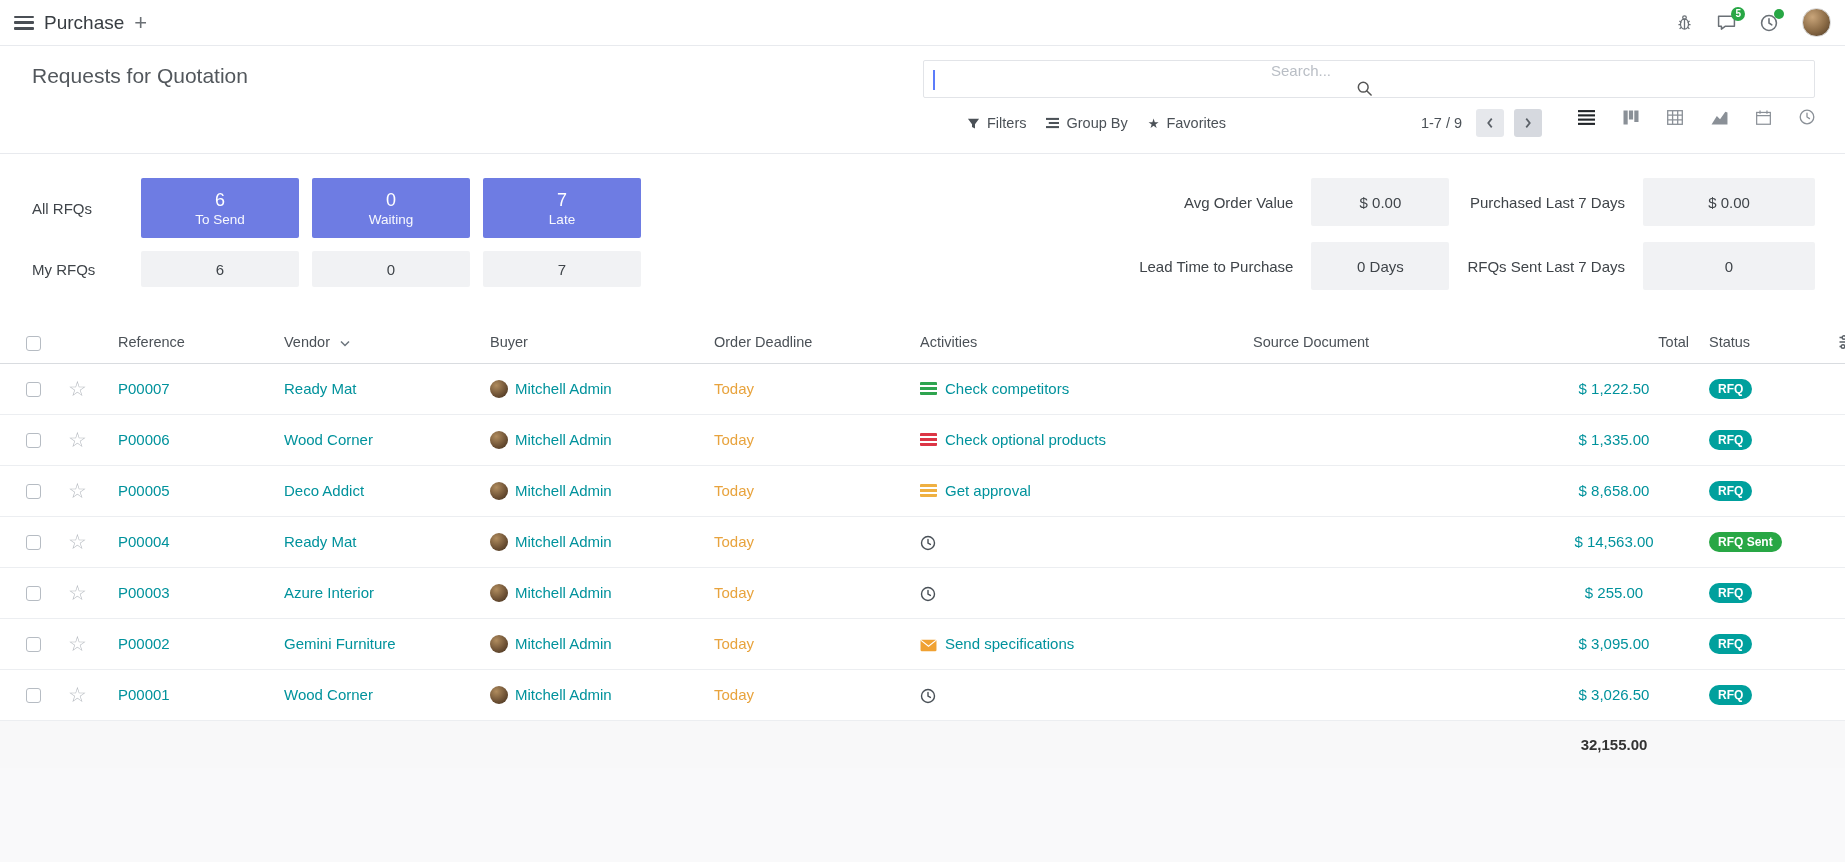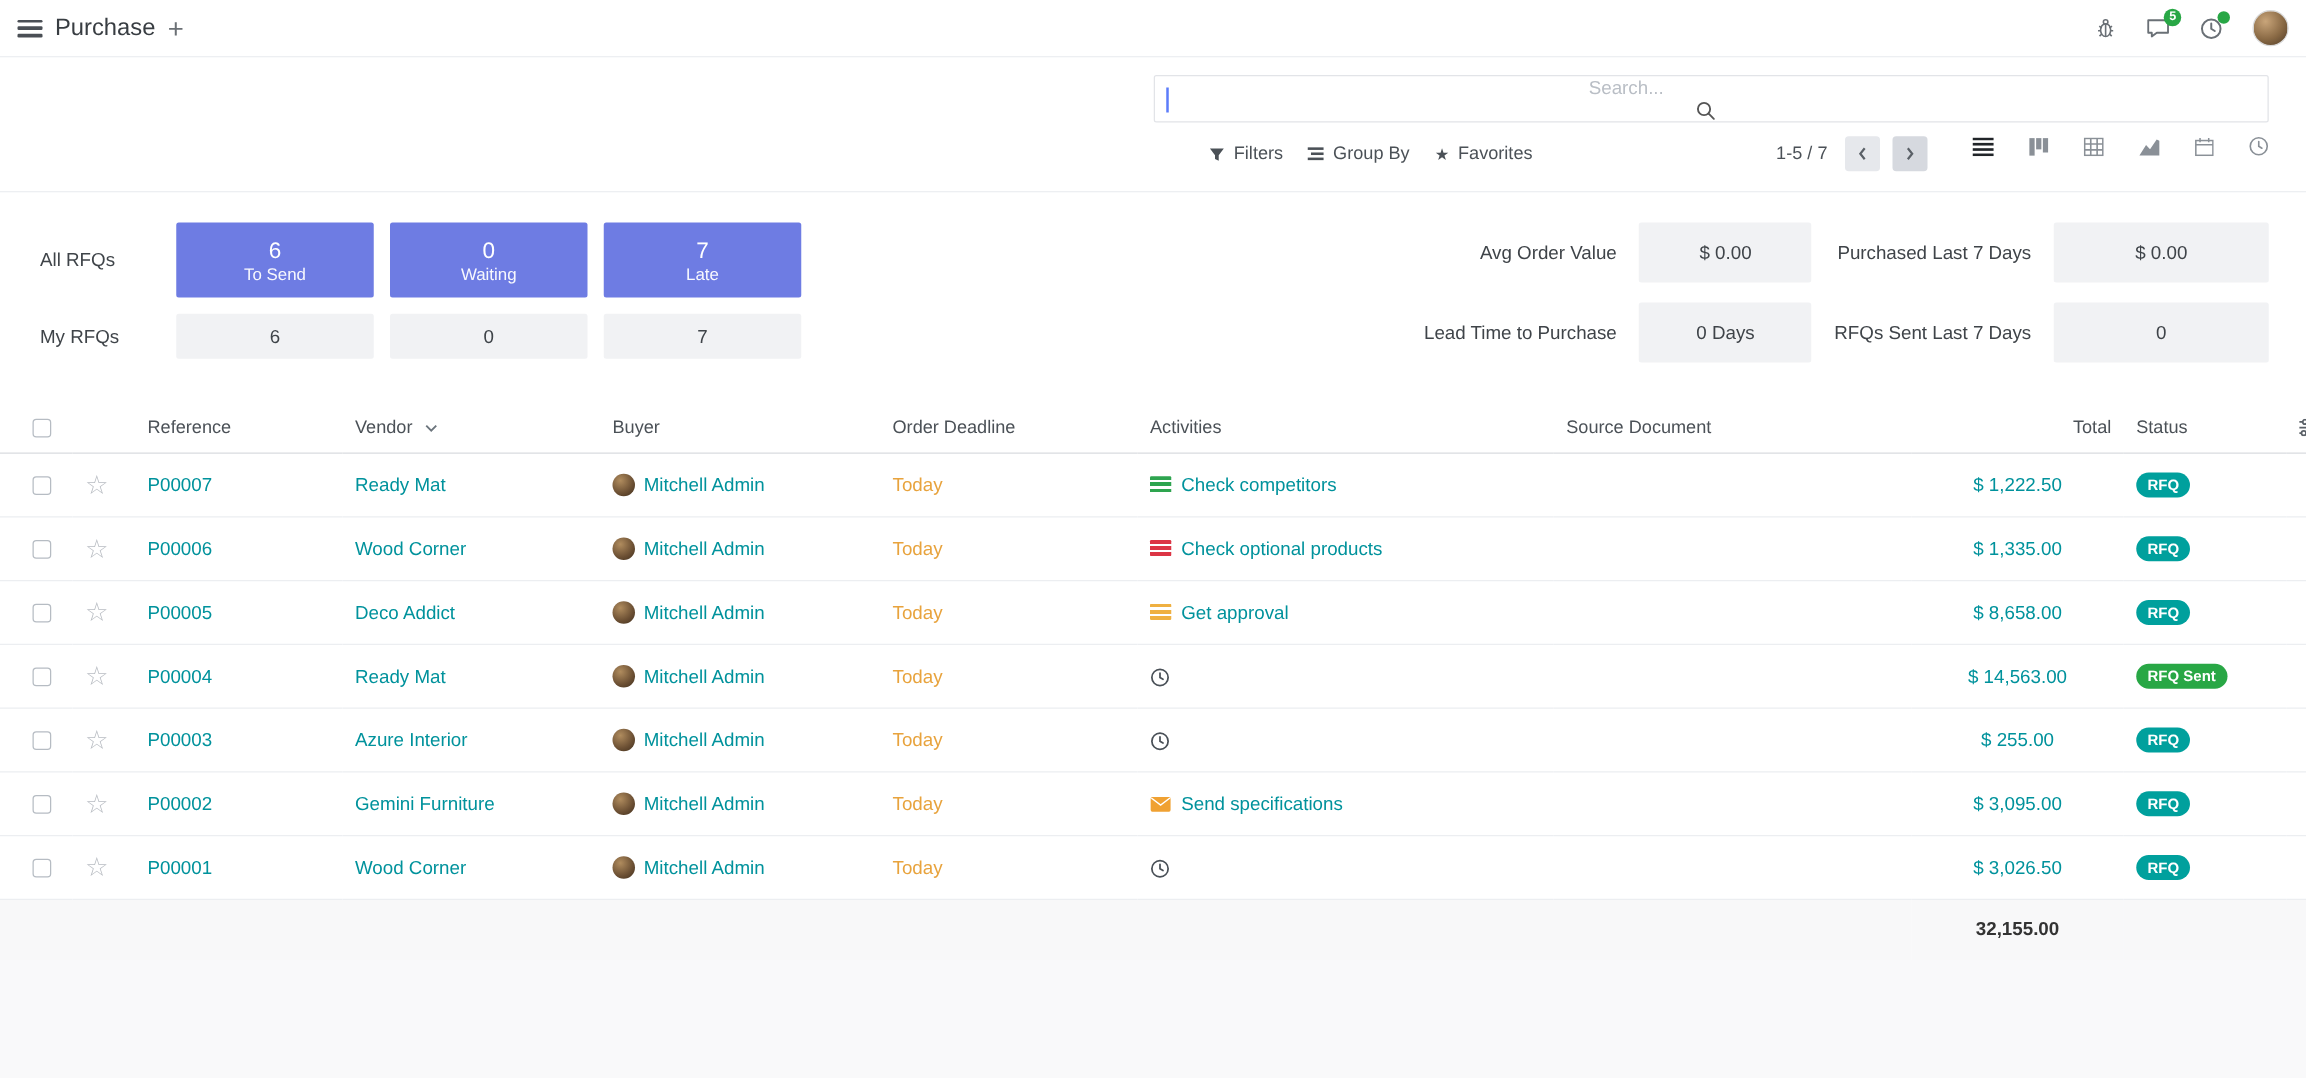--- a/index.html
+++ b/index.html
@@ -147,20 +147,21 @@
           <path d="M8 4.2V8l2.5 1.6" stroke-linecap="round"></path>
       </svg>
       <span class="nav-dot"></span>
     </div>
     <div class="avatar"></div>
   </div>
 </header>
 
 <section class="control-panel">
   <div class="cp-left">
+    <div class="page-title">Requests for Quotation</div>
   </div>
   <div class="cp-right">
     <div class="search-wrap">
       <span class="search-caret"></span>
       <input class="search-input" type="text" placeholder="Search..." style="">
       <span class="search-ic">
         <svg width="17" height="17" viewBox="0 0 16 16" fill="none" stroke="currentColor" stroke-width="1.4">
           <circle cx="6.8" cy="6.8" r="4.6"></circle>
             <path d="M10.3 10.3L14.2 14.2" stroke-linecap="round"></path>
         </svg>
@@ -179,21 +180,21 @@
             <rect x="3" y="4.9" width="11" height="2.2"></rect>
             <rect x="0" y="9.3" width="14" height="2.2"></rect>
         </svg>
         <span>Group By</span>
       </button>
       <button class="filter-btn">
         <span class="fav-star">★</span>
         <span>Favorites</span>
       </button>
       <div class="pager">
-        <span class="pager-text">1-5 / 7</span>
+        <span class="pager-text">1-7 / 9</span>
         <button class="pager-btn prev">
           <svg width="12" height="14" viewBox="0 0 12 16" fill="none" stroke="currentColor" stroke-width="2">
               <polyline points="8,3 4,8 8,13"></polyline>
             </svg>
         </button>
         <button class="pager-btn next">
           <svg width="12" height="14" viewBox="0 0 12 16" fill="none" stroke="currentColor" stroke-width="2">
               <polyline points="4,3 8,8 4,13"></polyline>
             </svg>
         </button>

